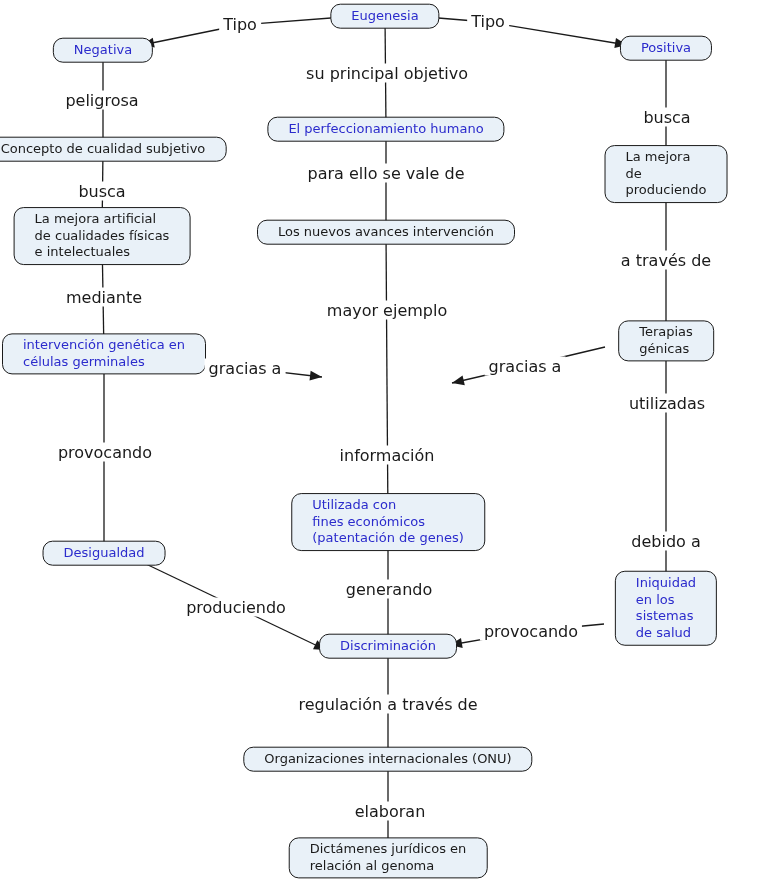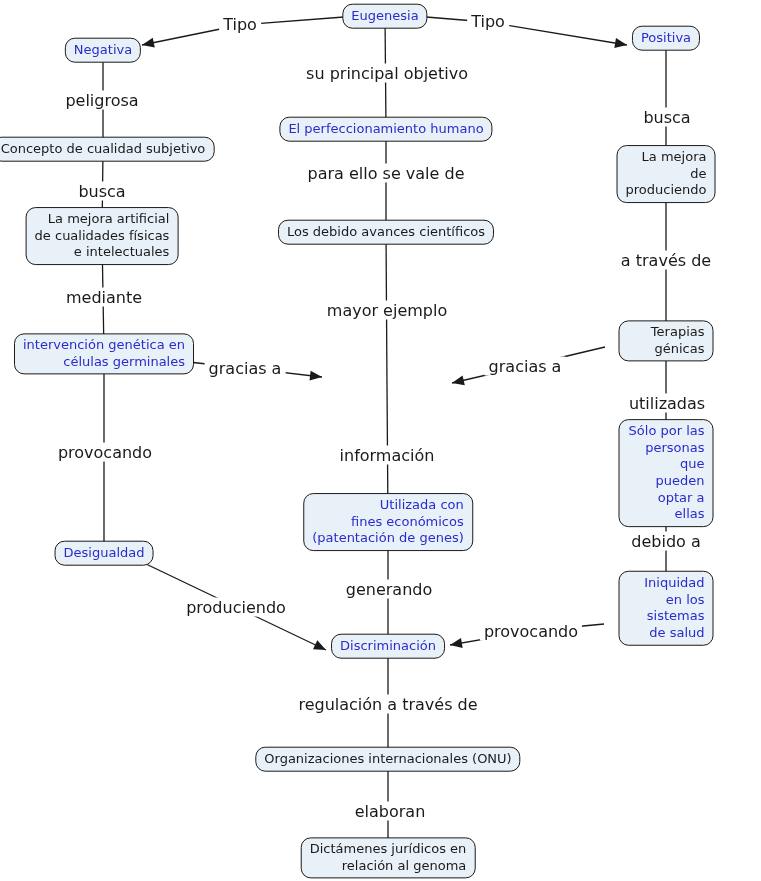--- a/index.html
+++ b/index.html
@@ -10,24 +10,24 @@
     overflow:hidden;
   }
   svg.edges{position:absolute;left:0;top:0;width:761px;height:881px;}
   .edge{fill:none;stroke:var(--line,#1a1a1a);stroke-width:1.3;}
   .arrow{marker-end:url(#arrowhead);}
   .node{
     position:absolute;transform:translate(-50%,-50%);
     background:var(--node_fill,#e9f1f8);
     border:1px solid var(--node_border,#1a1a1a);
     border-radius:10px;
-    padding:3px 8px;
+    padding:3px 20px;
     font-size:13px;line-height:1.28;
     color:var(--text,#1a1a1a);
-    text-align:right;white-space:pre-line;
+    text-align:left;white-space:pre-line;
     box-sizing:border-box;
   }
   .node.blue{color:var(--concept_blue,#2b2bcc);}
   .lbl{
     position:absolute;transform:translate(-50%,-50%);
     background:var(--canvas,#ffffff);
     padding:0 4px;font-size:16px;
     color:var(--text,#1a1a1a);white-space:nowrap;
   }
 </style>
@@ -64,33 +64,31 @@
     <polyline class="edge arrow" points="344,17 240,25 142,45"></polyline>
     <polyline class="edge arrow" points="426,17 487,22 627,45"></polyline>
     <polyline class="edge arrow" points="188,362 245,368 322,377"></polyline>
     <polyline class="edge arrow" points="605,347 525,366 452,383"></polyline>
     <polyline class="edge arrow" points="146,564 236,607 326,650"></polyline>
     <polyline class="edge arrow" points="604,624 531,631 450,645"></polyline>
   </svg>
 
   <div class="node blue" style="left:385px;top:16px">Eugenesia</div>
   <div class="node blue" style="left:103px;top:50px">Negativa</div>
-  <div class="node blue" style="left:666px;top:38px">Positiva</div>
+  <div class="node blue" style="left:666px;top:48px">Positiva</div>
   <div class="node" style="left:103px;top:149px">Concepto de cualidad subjetivo</div>
   <div class="node" style="left:102px;top:236px">La mejora artificial
 de cualidades físicas
 e intelectuales</div>
   <div class="node blue" style="left:104px;top:354px">intervención genética en
 células germinales</div>
   <div class="node blue" style="left:386px;top:129px">El perfeccionamiento humano</div>
-  <div class="node" style="left:386px;top:232px">Los debido avances científicos</div>
+  <div class="node" style="left:386px;top:232px">Los nuevos avances intervención</div>
   <div class="node" style="left:666px;top:174px">La mejora de produciendo</div>
   <div class="node" style="left:666px;top:341px">Terapias génicas</div>
-  <div class="node blue" style="left:666px;top:473px">Sólo por las personas
-que pueden optar a ellas</div>
   <div class="node blue" style="left:104px;top:553px">Desigualdad</div>
   <div class="node blue" style="left:388px;top:522px">Utilizada con
 fines económicos
 (patentación de genes)</div>
   <div class="node blue" style="left:666px;top:608px">Iniquidad en los
 sistemas
 de salud</div>
   <div class="node" style="left:388px;top:759px">Organizaciones internacionales (ONU)</div>
   <div class="node blue" style="left:388px;top:646px">Discriminación</div>
   <div class="node" style="left:388px;top:858px">Dictámenes jurídicos en

